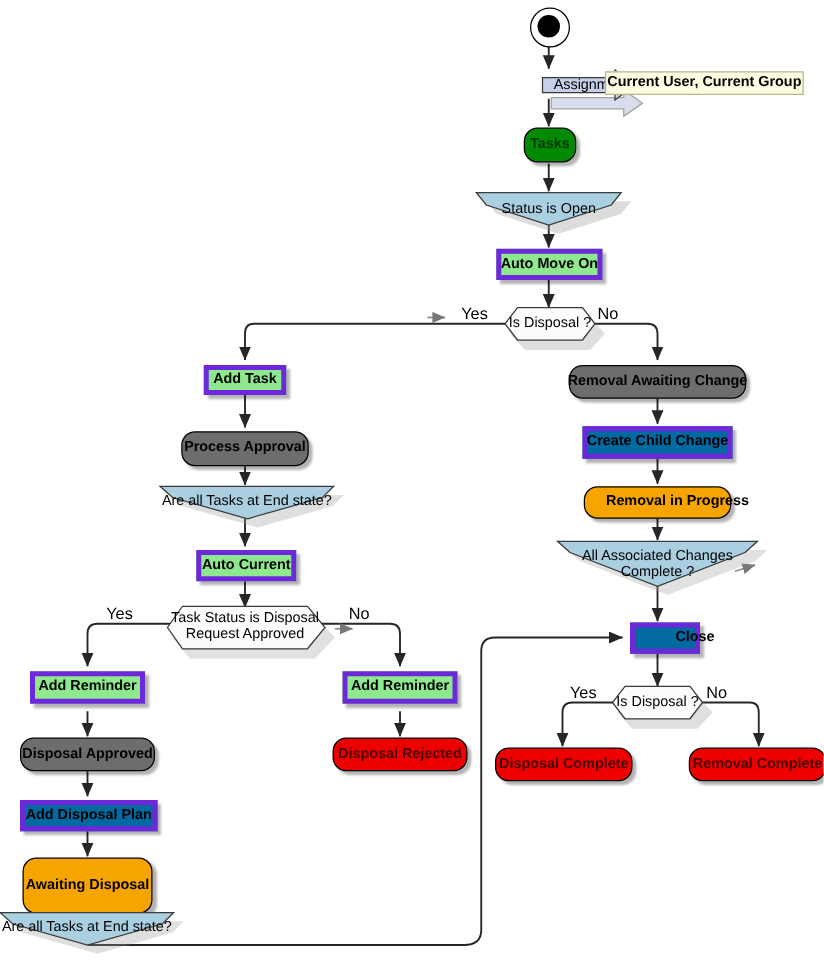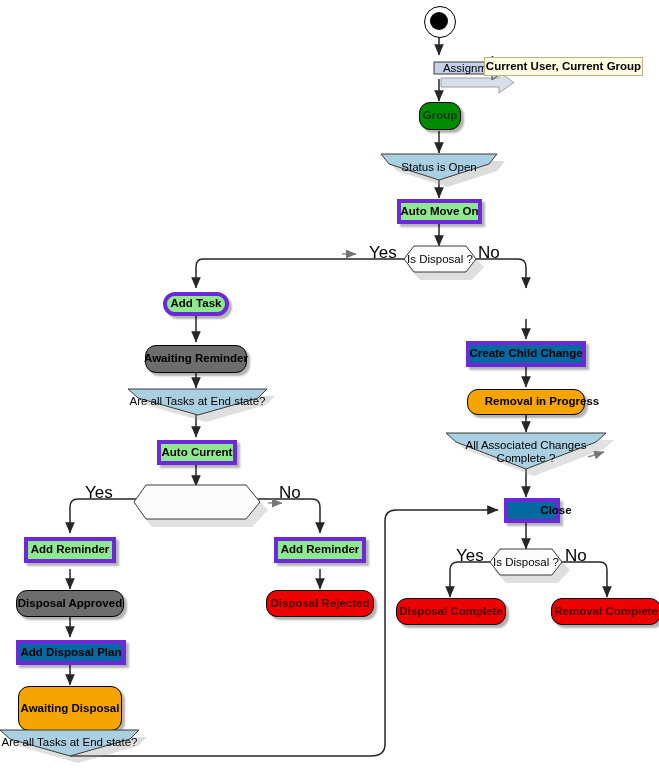--- a/index.html
+++ b/index.html
@@ -45,21 +45,21 @@
   .arrowshape .atxt{position:absolute;left:0;top:50%;transform:translateY(-50%);
                     width:100%;text-align:center;font-size:11.5px;color:#000;white-space:nowrap;}
 
   
   .startnode{position:absolute;width:30px;height:30px;border:1.6px solid #000;
              border-radius:50%;background:#fff;}
   .startnode::after{content:"";position:absolute;left:5px;top:5px;width:18px;height:18px;
                     border-radius:50%;background:#000;}
 
   
-  .elabel{position:absolute;font-size:17px;color:#000;white-space:nowrap;}
+  .elabel{position:absolute;font-size:13px;color:#000;white-space:nowrap;}
 
   
   #edges{position:absolute;left:0;top:0;width:659px;height:771px;}
 </style>
 </head>
 <body>
 
 <div id="canvas">
 
   <svg id="edges" viewBox="0 0 659 771" xmlns="http://www.w3.org/2000/svg">
@@ -138,21 +138,21 @@
   <div class="arrowshape" style="left:402px;top:56px;width:78px;height:24px;">
     <svg width="82" height="28">
       <polygon points="3,18 3,27 61,27 61,33 76,22.5 61,12 61,18" transform="translate(0,-8)" fill="#b9c4dd" stroke="#555" stroke-width="1" opacity="0.55" style="transform:translate(4px,4px)"></polygon>
       <polygon points="0,6 0,18 58,18 58,24 74,12 58,0 58,6" fill="#c6d0e8" stroke="#3a3a3a" stroke-width="1"></polygon>
     </svg>
     <span class="atxt">Assignment</span>
   </div>
 
   <div class="node note" style="left:484px;top:57px;width:159px;height:19px;">Current User, Current Group</div>
 
-  <div class="node state dgreen" style="left:419px;top:102px;width:42px;height:28px;color:#063806;">Group</div>
+  <div class="node state dgreen" style="left:419px;top:102px;width:42px;height:28px;color:#063806;">Tasks</div>
 
   <div class="funnel" style="left:381px;top:154px;width:116px;height:26px;">
     <svg width="130" height="34">
       <polygon points="4,4 120,4 112,14 62,30 12,14" fill="#9a9a9a" opacity="0.35" transform="translate(4,3)"></polygon>
       <polygon points="0,0 116,0 108,10 58,26 8,10" fill="#a9cfe0" stroke="#3a3a3a" stroke-width="1"></polygon>
     </svg>
     <div class="ftxt" style="top:7px;">Status is Open</div>
   </div>
 
   <div class="node act green" style="left:397px;top:199px;width:85px;height:25px;">Auto Move On</div>
@@ -160,39 +160,43 @@
   <div class="hex" style="left:404px;top:246px;width:72px;height:26px;">
     <svg width="84" height="36">
       <polygon points="12,4 64,4 76,17 64,30 12,30 0,17" fill="#9a9a9a" opacity="0.32" transform="translate(4,4)"></polygon>
       <polygon points="10,0 62,0 72,13 62,26 10,26 0,13" fill="#fcfcfc" stroke="#3a3a3a" stroke-width="1"></polygon>
     </svg>
     <div class="htxt">Is Disposal ?</div>
   </div>
   <div class="elabel" style="left:369px;top:243px;">Yes</div>
   <div class="elabel" style="left:478px;top:243px;">No</div>
 
-  <div class="node act green" style="left:163px;top:292px;width:66px;height:24px;border-radius:12px;">Add Task</div>
-
-  <div class="node state gray" style="left:145px;top:345px;width:102px;height:28px;">Awaiting Reminder</div>
+  <div class="node act green" style="left:163px;top:292px;width:66px;height:24px;">Add Task</div>
+
+  <div class="node state gray" style="left:145px;top:345px;width:102px;height:28px;">Process Approval</div>
 
   <div class="funnel" style="left:128px;top:389px;width:139px;height:26px;">
     <svg width="152" height="34">
       <polygon points="4,4 143,4 134,13 74,30 14,13" fill="#9a9a9a" opacity="0.32" transform="translate(4,3)"></polygon>
       <polygon points="0,0 139,0 130,9 70,26 10,9" fill="#a9cfe0" stroke="#3a3a3a" stroke-width="1"></polygon>
     </svg>
     <div class="ftxt" style="top:6px;">Are all Tasks at End state?</div>
   </div>
 
   <div class="node act green" style="left:157px;top:440px;width:80px;height:25px;">Auto Current</div>
 
   <div class="hex multi" style="left:134px;top:485px;width:124px;height:34px;">
     <svg width="140" height="46">
       <polygon points="14,4 114,4 130,21 114,38 14,38 0,21" fill="#9a9a9a" opacity="0.30" transform="translate(4,4)"></polygon>
       <polygon points="12,0 112,0 126,17 112,34 12,34 0,17" fill="#fcfcfc" stroke="#3a3a3a" stroke-width="1"></polygon>
     </svg>
+    <div class="htxt">
+      <span>Task Status is Disposal</span><br>
+      <span>Request Approved</span>
+    </div>
   </div>
   <div class="elabel" style="left:85px;top:483px;">Yes</div>
   <div class="elabel" style="left:279px;top:483px;">No</div>
 
   <div class="node act green" style="left:24px;top:537px;width:92px;height:26px;">Add Reminder</div>
 
   <div class="node state gray" style="left:16px;top:590px;width:108px;height:27px;">Disposal Approved</div>
 
   <div class="node act cyan" style="left:16px;top:640px;width:110px;height:25px;">Add Disposal Plan</div>
 
@@ -203,20 +207,21 @@
       <polygon points="4,4 143,4 134,13 74,30 14,13" fill="#9a9a9a" opacity="0.32" transform="translate(4,3)"></polygon>
       <polygon points="0,0 139,0 130,9 70,26 10,9" fill="#a9cfe0" stroke="#3a3a3a" stroke-width="1"></polygon>
     </svg>
     <div class="ftxt" style="top:6px;">Are all Tasks at End state?</div>
   </div>
 
   <div class="node act green" style="left:274px;top:537px;width:92px;height:26px;">Add Reminder</div>
 
   <div class="node state red" style="left:266px;top:590px;width:108px;height:27px;color:#4a0000;">Disposal Rejected</div>
 
+  <div class="node state gray" style="left:455px;top:292px;width:142px;height:27px;">Removal Awaiting Change</div>
 
   <div class="node act cyan" style="left:466px;top:341px;width:120px;height:26px;">Create Child Change</div>
 
   <div class="node state orange" style="left:467px;top:389px;width:118px;height:26px;padding-left:32px;">Removal in Progress</div>
 
   <div class="funnel" style="left:446px;top:433px;width:160px;height:34px;">
     <svg width="174" height="44">
       <polygon points="4,4 164,4 154,13 84,40 14,13" fill="#9a9a9a" opacity="0.30" transform="translate(4,3)"></polygon>
       <polygon points="0,0 160,0 150,9 80,36 10,9" fill="#a9cfe0" stroke="#3a3a3a" stroke-width="1"></polygon>
     </svg>

